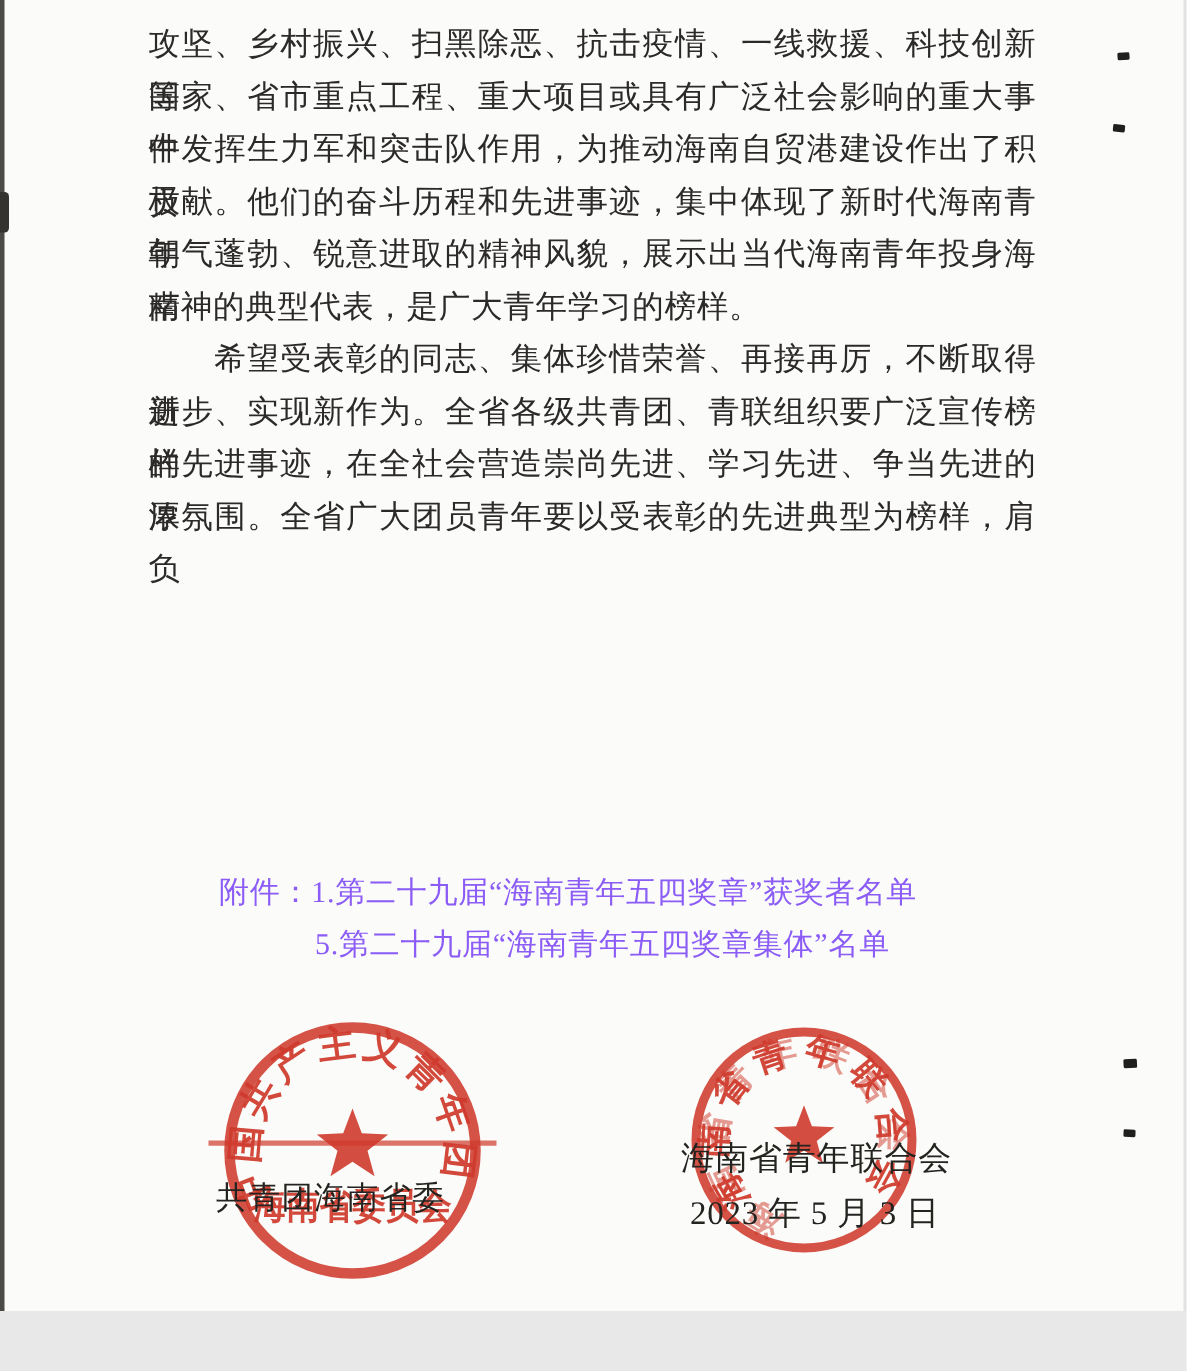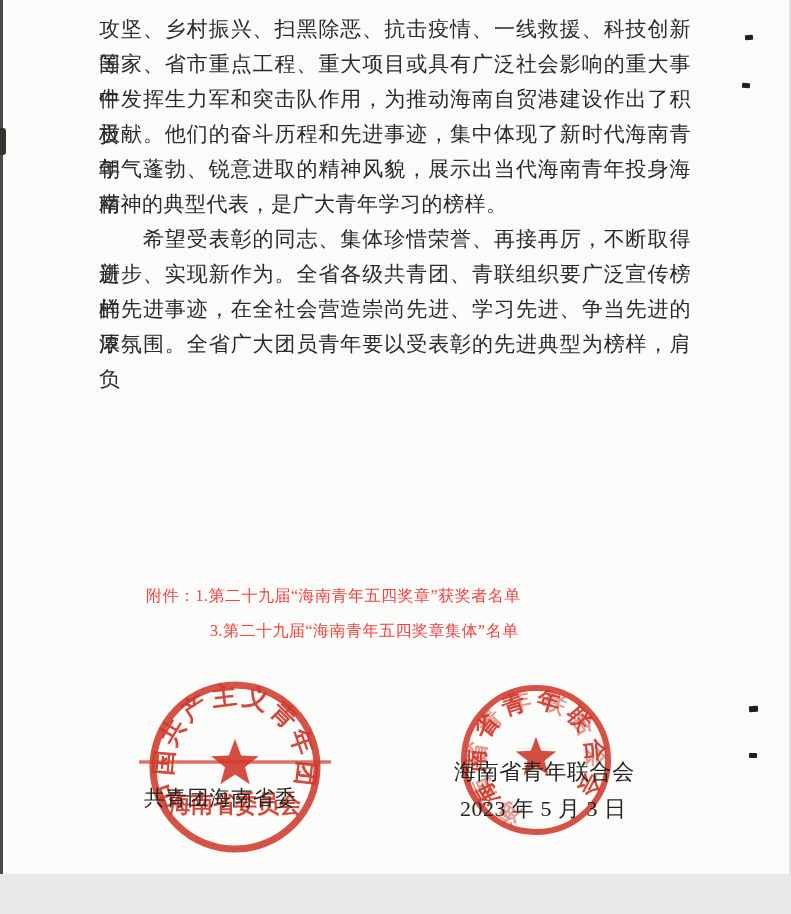--- a/index.html
+++ b/index.html
@@ -31,22 +31,22 @@
     letter-spacing: 0.5px;
   }
   .jline.end {
     text-align-last: left;
   }
   
   .attachment {
     position: absolute;
     left: 146px;
     top: 578px;
-    font-size: 16px;
-    color: #ef4444;
+    font-size: 20px;
+    color: #8b5cf6;
   }
   .attachment .att-line {
     height: 35px;
     line-height: 35px;
     letter-spacing: 0.5px;
     white-space: pre;
   }
   .attachment .att-line.second { padding-left: 64px; }
   
   .seal { position: absolute; }
@@ -124,21 +124,21 @@
     <div class="jline">朝气蓬勃、锐意进取的精神风貌，展示出当代海南青年投身海南</div>
     <div class="jline end">精神的典型代表，是广大青年学习的榜样。</div>
     <div class="jline">　　希望受表彰的同志、集体珍惜荣誉、再接再厉，不断取得新</div>
     <div class="jline">进步、实现新作为。全省各级共青团、青联组织要广泛宣传榜样</div>
     <div class="jline">的先进事迹，在全社会营造崇尚先进、学习先进、争当先进的浓</div>
     <div class="jline">厚氛围。全省广大团员青年要以受表彰的先进典型为榜样，肩负</div>
   </div>
 
   <div class="attachment">
     <div class="att-line"><span>附件：</span><span>1.第二十九届“海南青年五四奖章”获奖者名单</span></div>
-    <div class="att-line second"><span>3.第二十九届“海南青年五四奖章集体”名单</span></div>
+    <div class="att-line second"><span>5.第二十九届“海南青年五四奖章集体”名单</span></div>
   </div>
 
   <svg class="seal seal-left" width="200" height="200" viewBox="0 0 200 200">
     <defs>
       <path id="arcL" d="M 44.4 129.6 A 63 63 0 1 1 155.6 129.6" fill="none"></path>
     </defs>
     <circle cx="100" cy="100" r="82" fill="none" stroke="#cf3a2c" stroke-width="7" opacity="0.88"></circle>
     <text font-size="25" font-weight="bold" fill="#cf3a2c" opacity="0.92" letter-spacing="3.5" transform="rotate(-6 100 100)">
       <textPath href="#arcL">中国共产主义青年团</textPath>
     </text>

